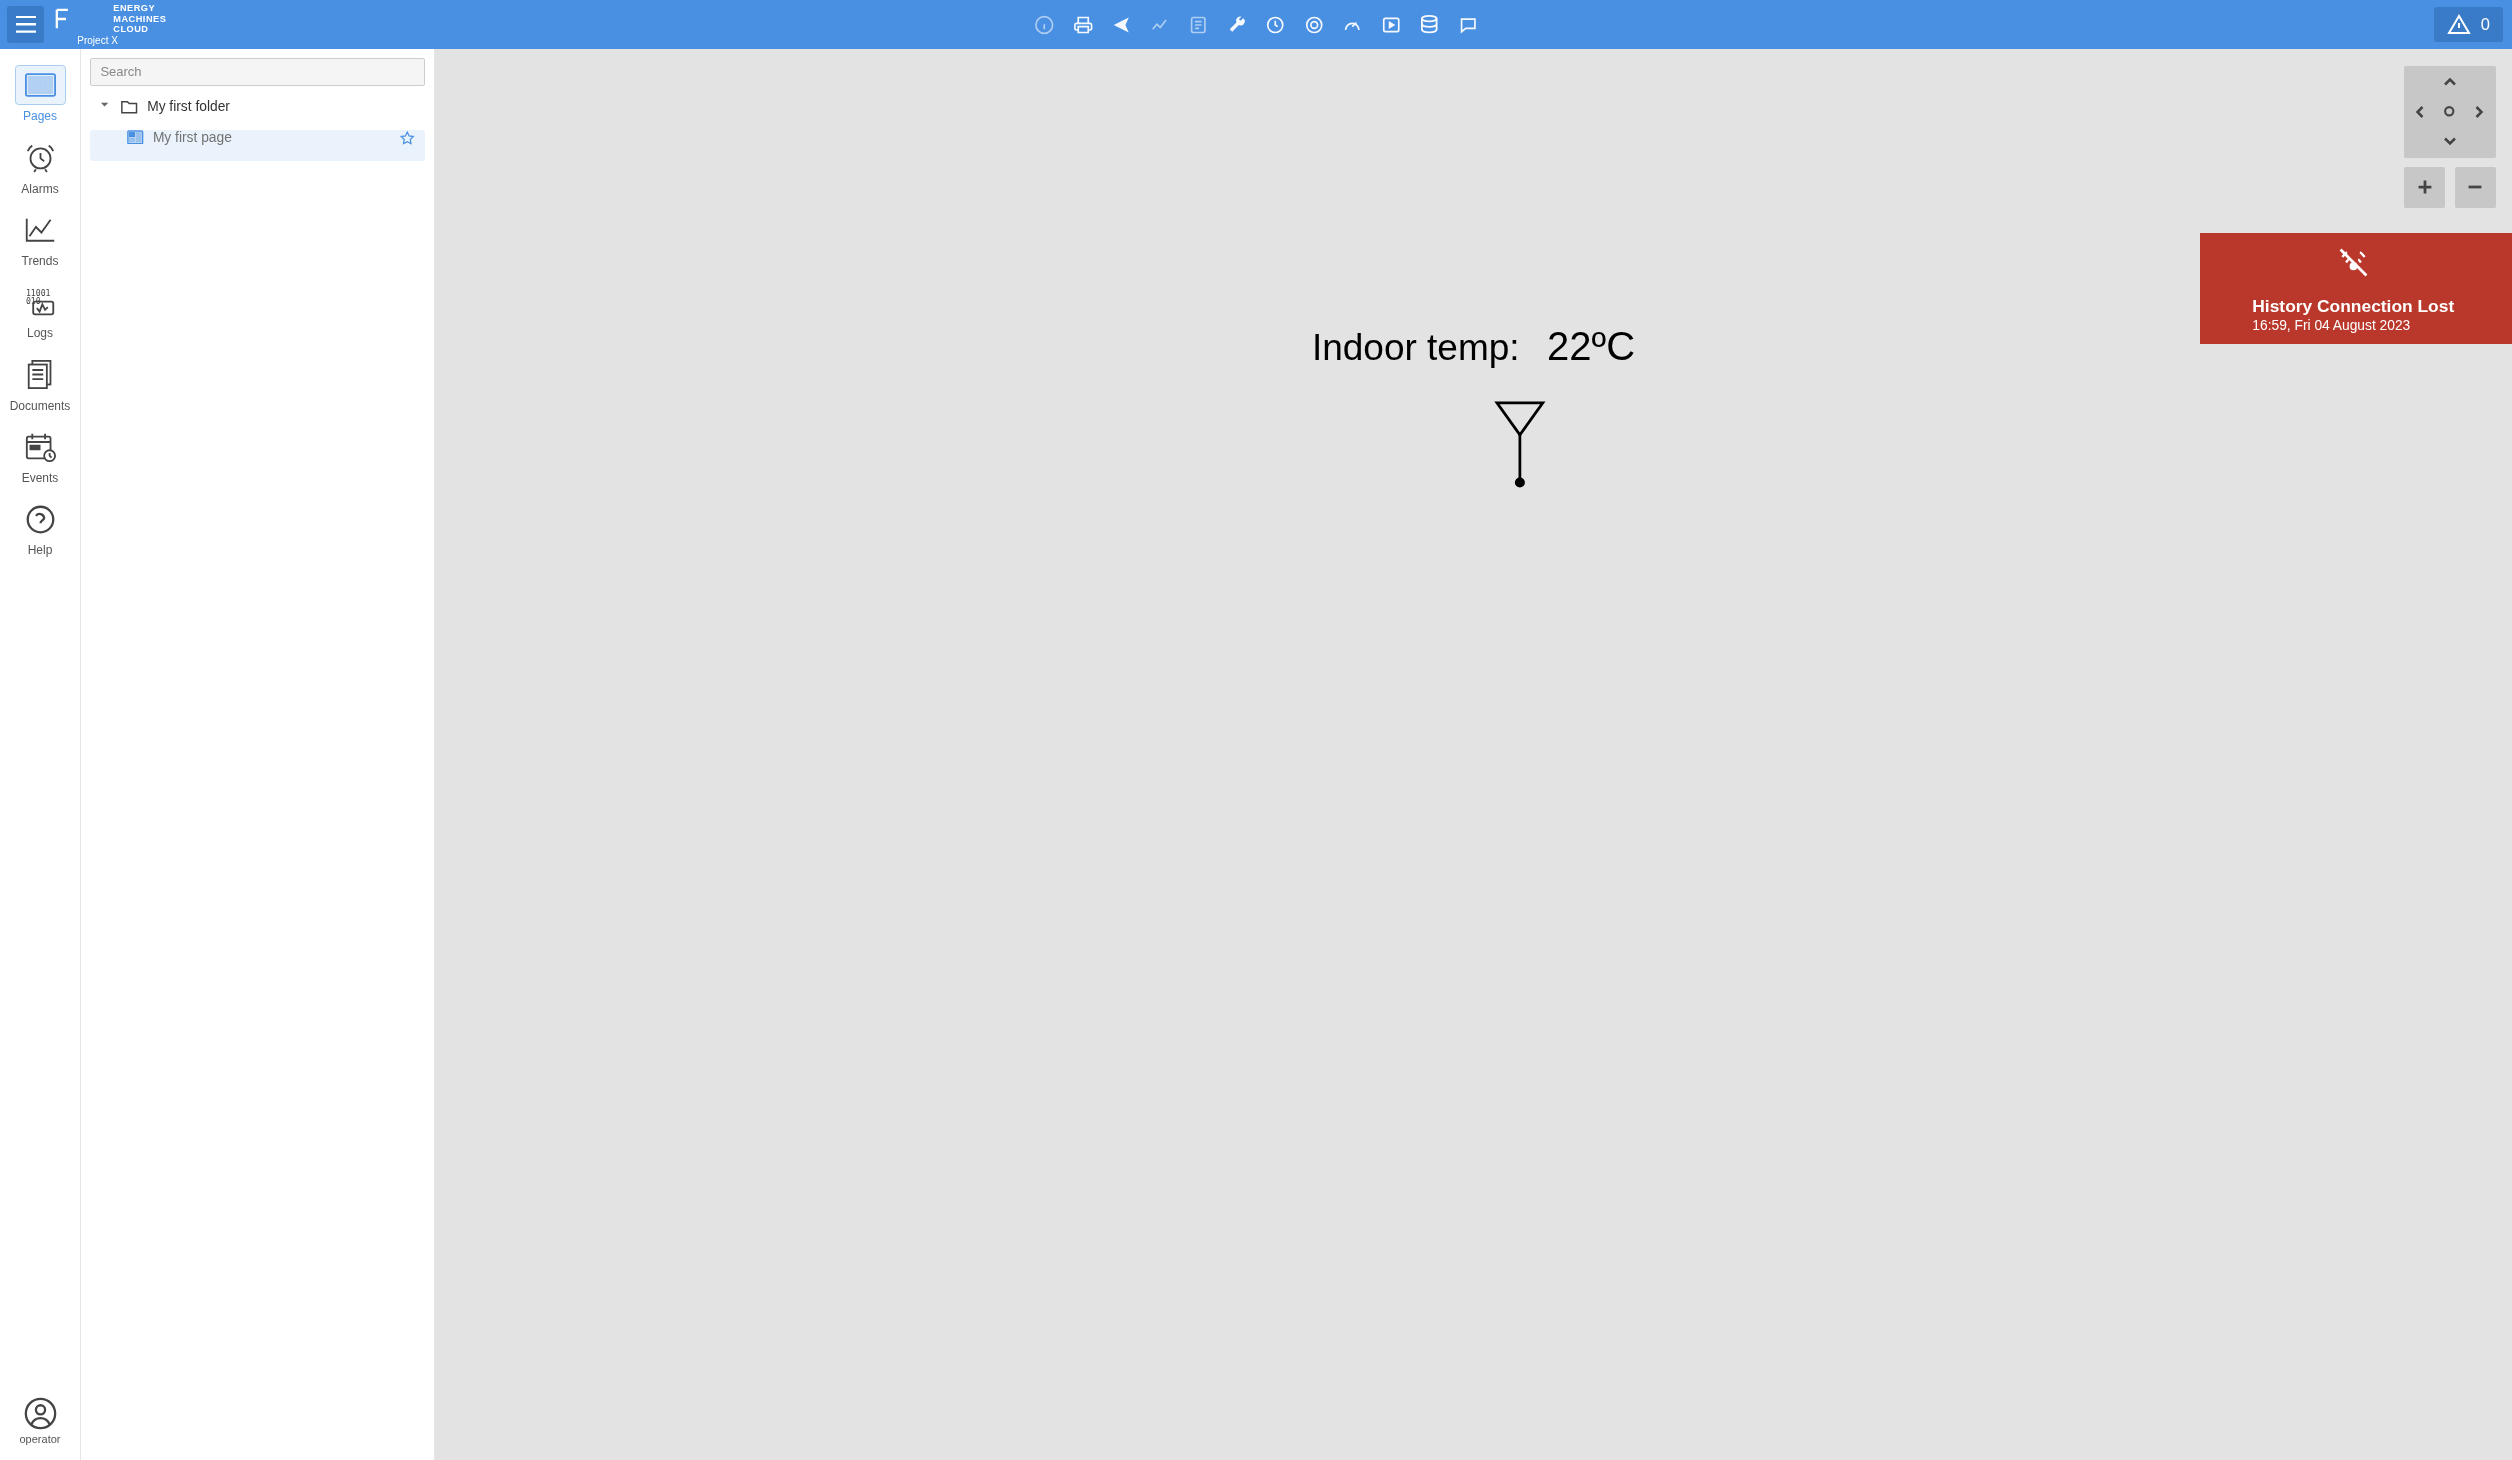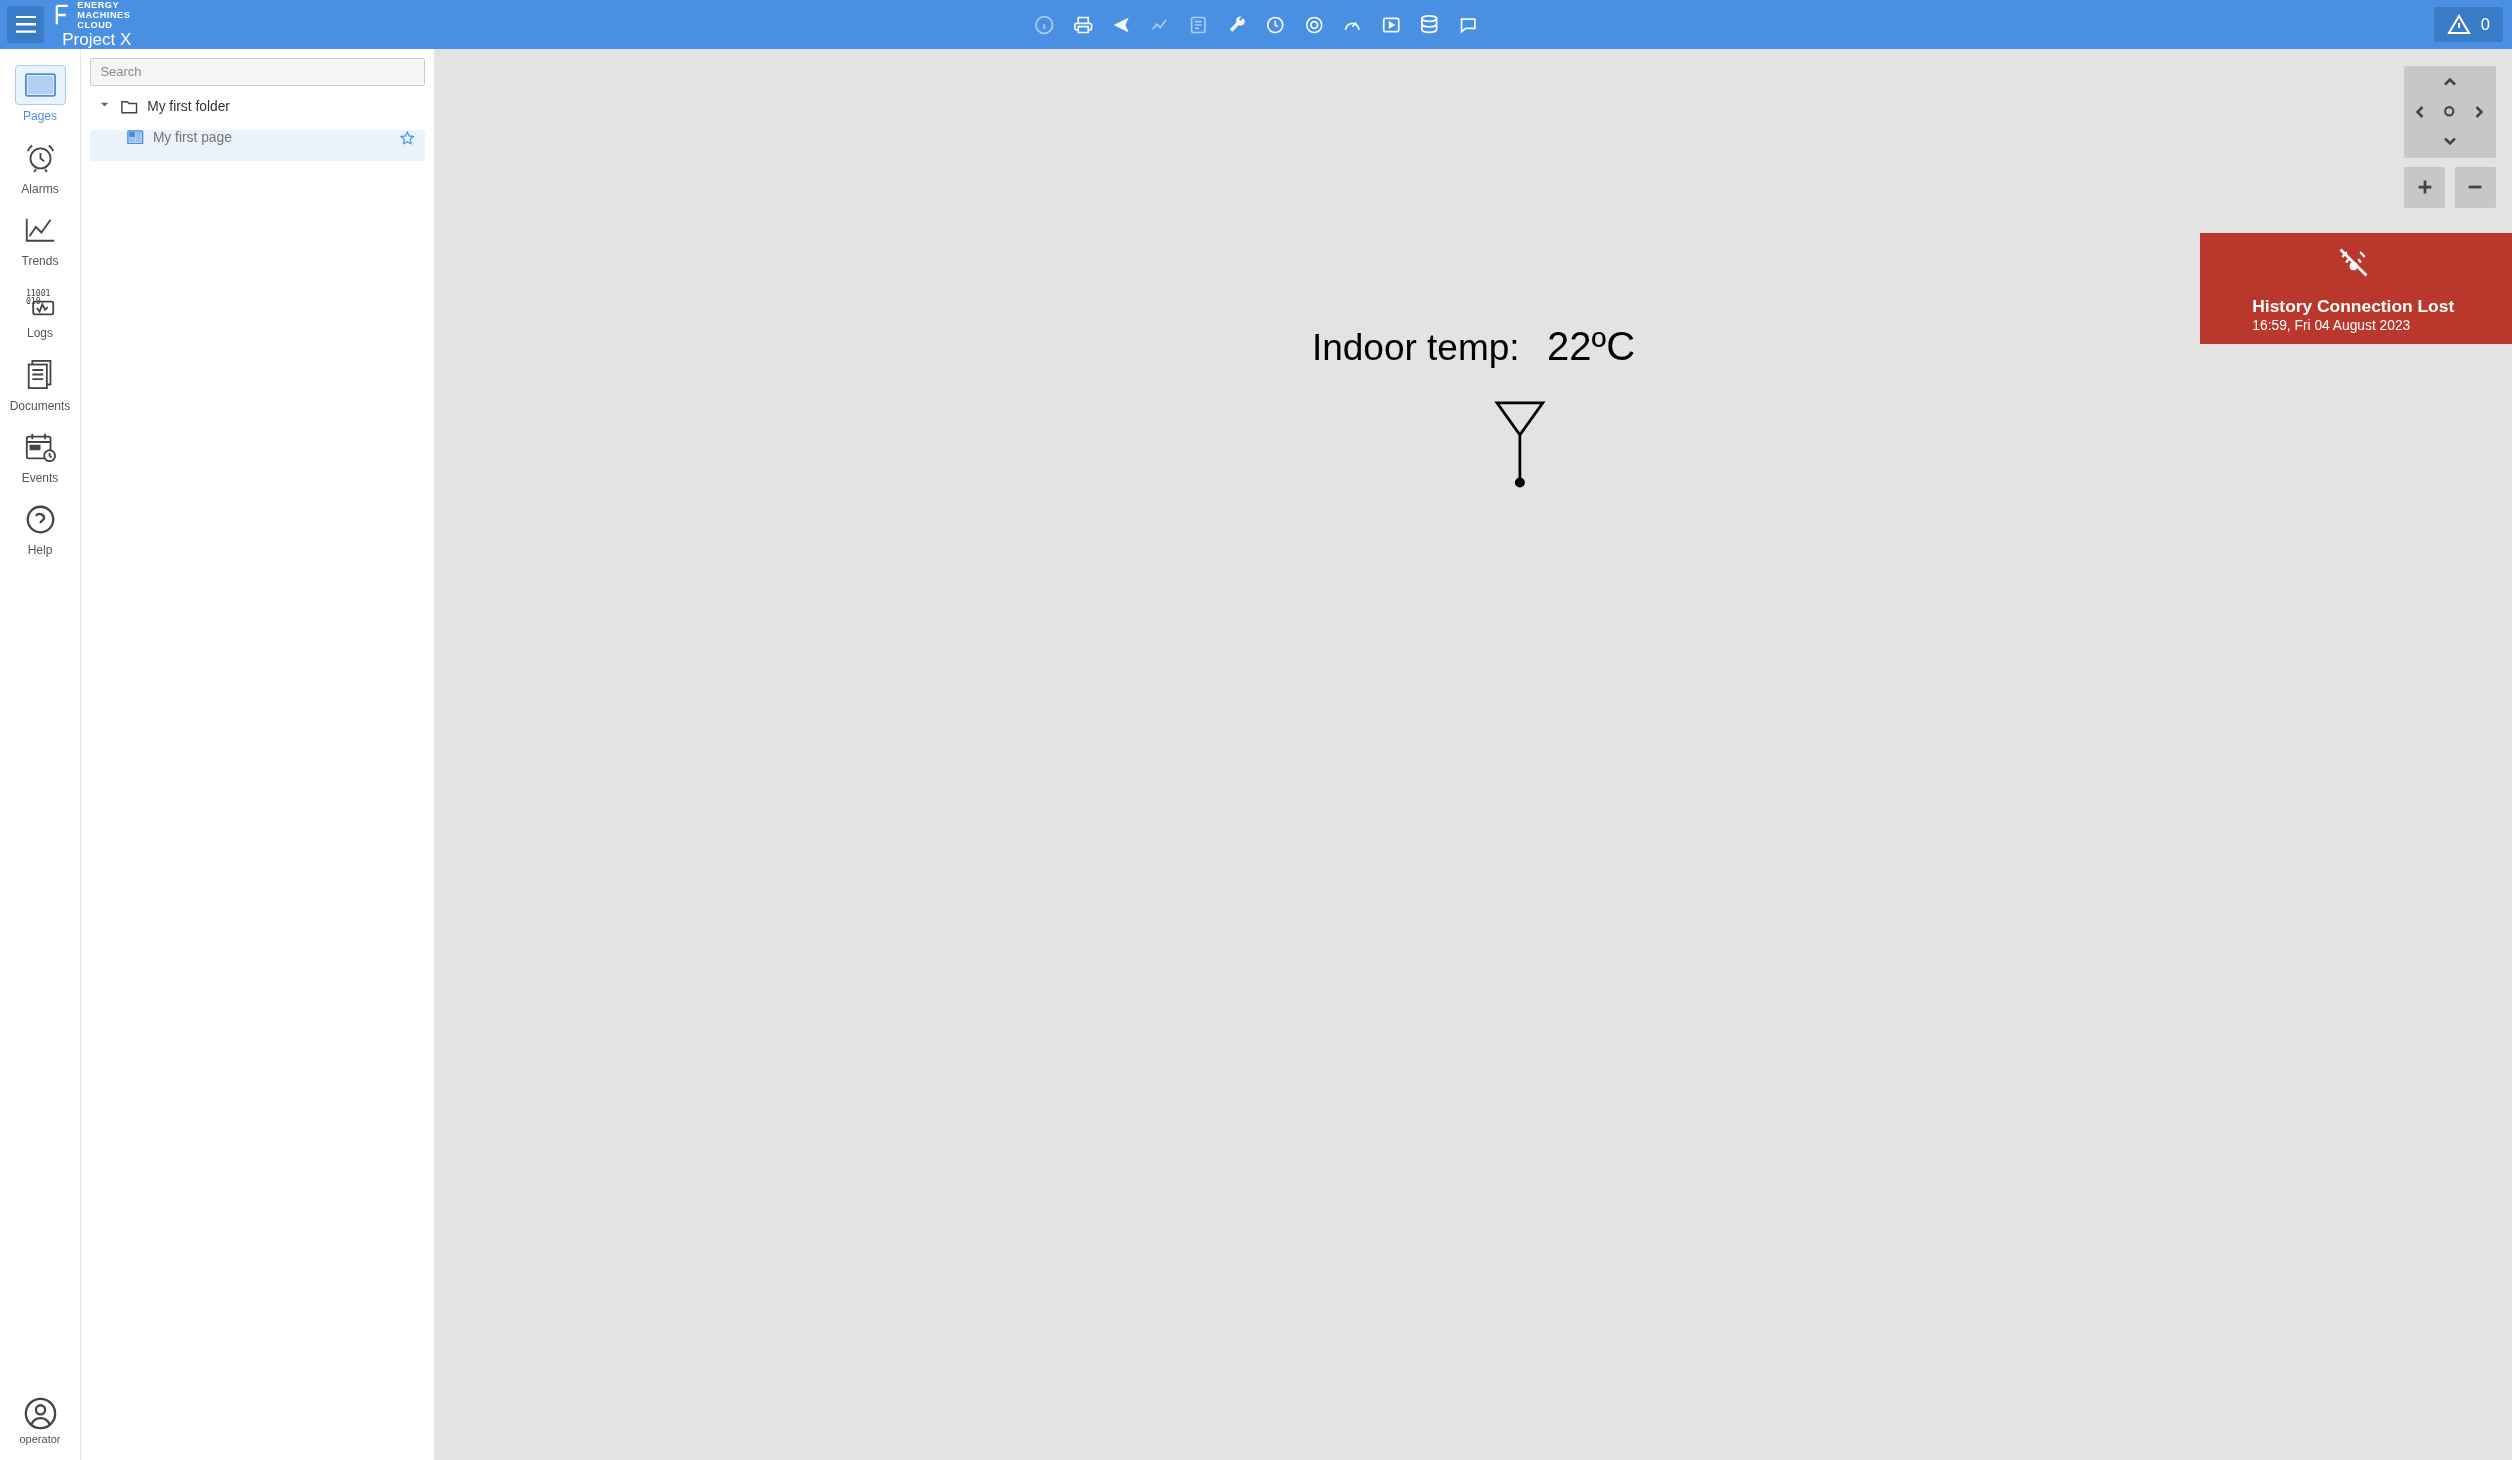--- a/index.html
+++ b/index.html
@@ -20,22 +20,22 @@
     background: #3a7bc8;
     margin: 5.5px 7.3px;
     display: flex; align-items: center; justify-content: center;
     border-radius: 2.8px;
     cursor: pointer;
   }
   .logo-area { display: flex; flex-direction: column; line-height: 1.1; margin-left: 3.7px; }
   .logo-row { display: flex; align-items: center; gap: 5.5px; }
   .logo-glyph { width: 16.5px; height: 22px; }
   .logo-text { font-size: 9.2px; font-weight: 600; letter-spacing: 0.5px; line-height: 1.1; }
-  .logo-text div { white-space: nowrap; }
-  .project-name { font-size: 17px; margin-top: 0.9px; margin-left: 7px; }
+  .logo-text div { white-space: nowrap; margin-left: 36px; }
+  .project-name { font-size: 10px; margin-top: 0.9px; margin-left: 22px; }
 
   .toolbar {
     position: absolute;
     left: 50%;
     transform: translateX(-50%);
     display: flex; align-items: center; gap: 16.5px;
   }
   .toolbar .tb-icon {
     width: 22px; height: 22px;
     display: flex; align-items: center; justify-content: center;

